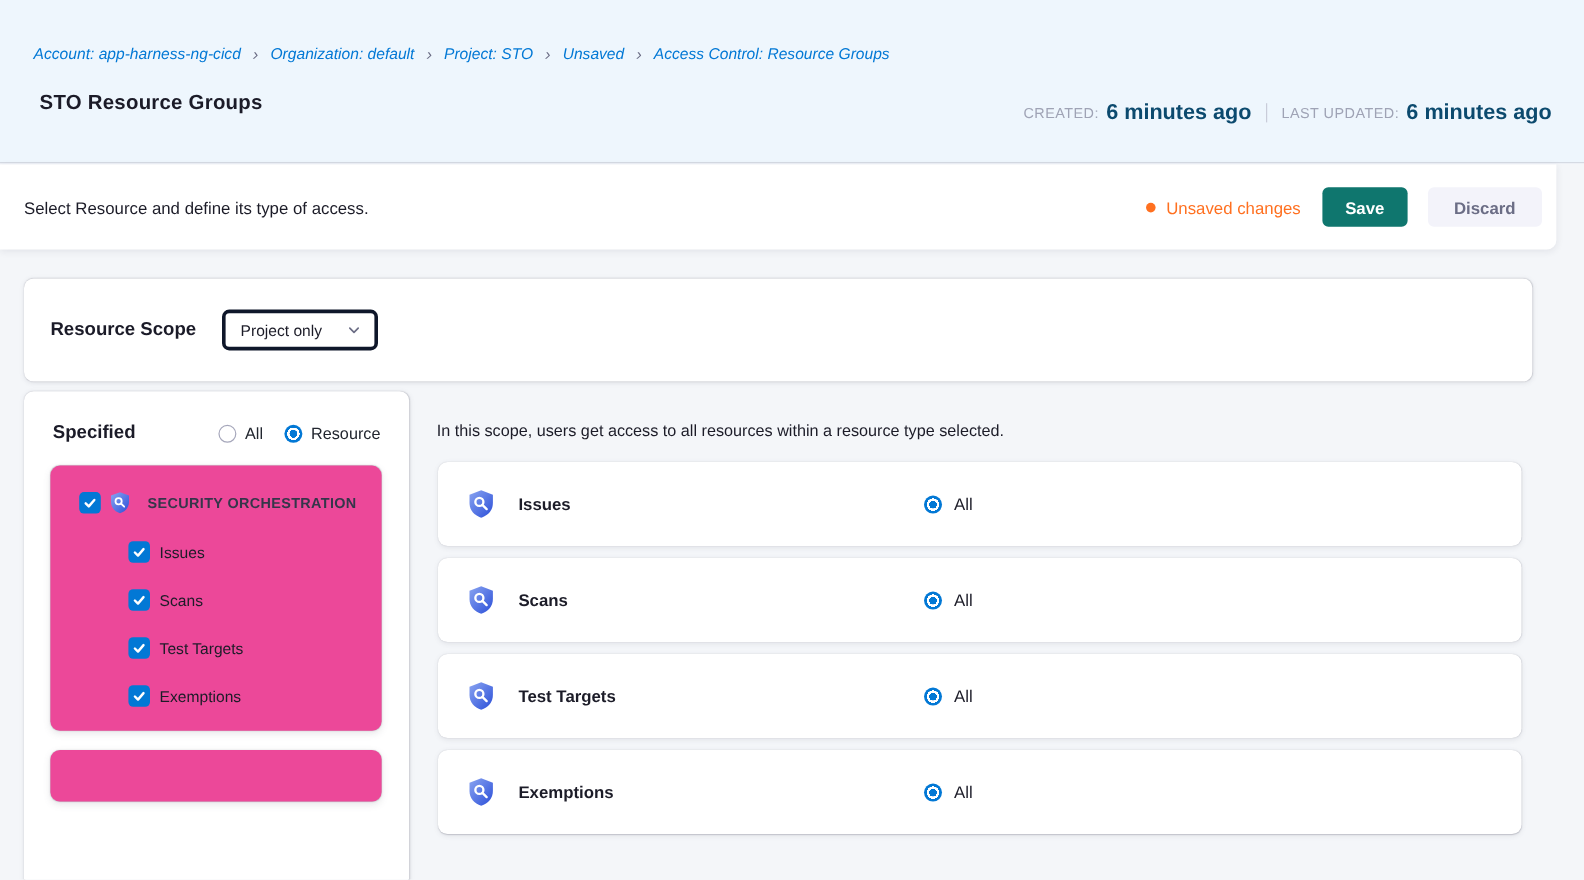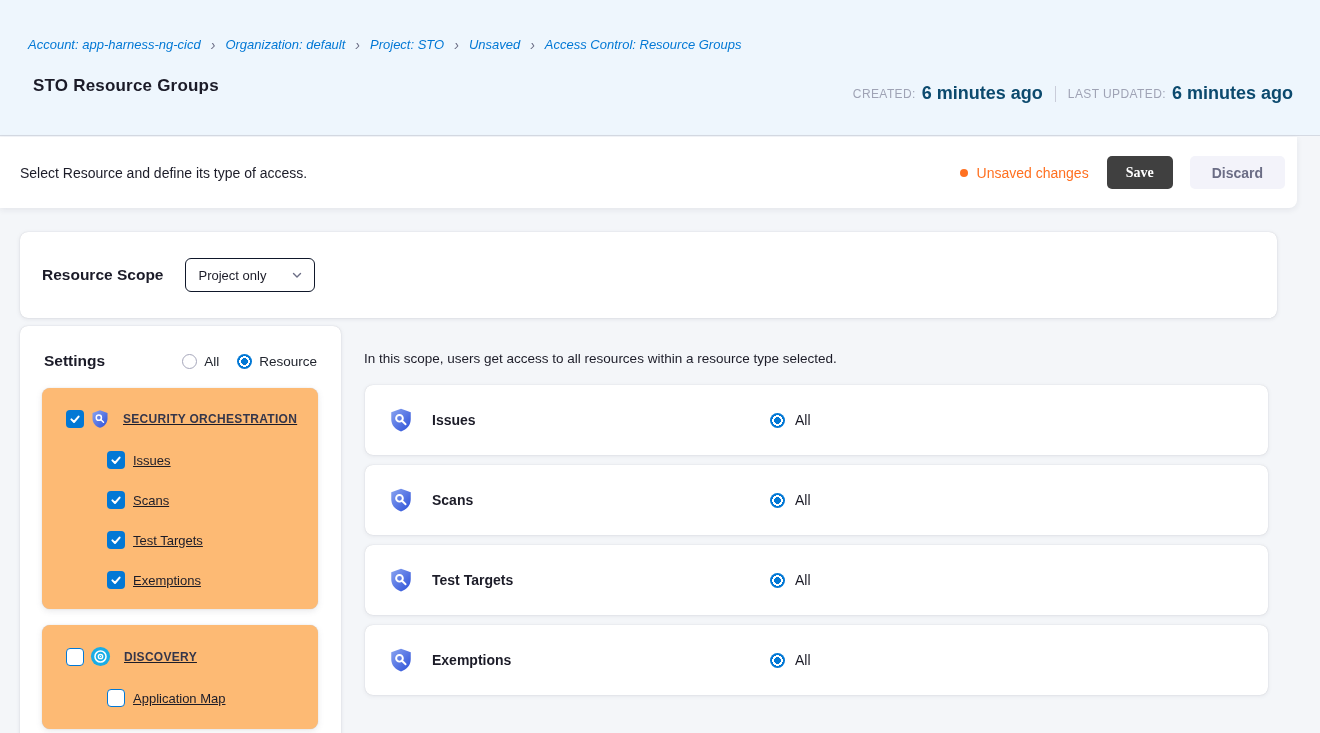--- a/index.html
+++ b/index.html
@@ -47,34 +47,34 @@
   }
   .toolbar-desc { font-size: 14px; color: #1c1c28; }
   .toolbar-actions { display: flex; align-items: center; gap: 17px; padding-right: 2px; }
   .unsaved { display: flex; align-items: center; gap: 9px; margin-right: 1px; }
   .unsaved-dot { width: 8px; height: 8px; border-radius: 50%; background: #ff7020; }
   .unsaved-text { color: #ff7020; font-size: 14px; font-weight: 500; }
   .btn {
     height: 33px; border: none; border-radius: 5px; font-size: 14px; font-weight: 700;
     font-family: inherit; cursor: pointer; display: inline-flex; align-items: center;
   }
-  .btn-primary { background: #404040; color: #fff; padding: 4px 19px; font-family: Liberation Serif, serif; }
+  .btn-primary { background: #0f766e; color: #fff; padding: 4px 19px; }
   .btn-secondary { background: #f3f3fa; color: #6b6d85; padding: 0 22px; }
 
   
   .scope-card {
     position: absolute; left: 20px; top: 232px; width: 1257px; height: 86px;
     background: #fff; border-radius: 8px;
     box-shadow: 0 0 1px rgba(40,41,61,.2), 0 1px 4px rgba(96,97,112,.14);
     display: flex; align-items: center; padding-left: 22px;
   }
   .scope-label { font-size: 15.5px; font-weight: 700; color: #1b1b28; }
   .scope-select {
     margin-left: 22px; width: 130px; height: 34px;
-    border: 1px solid #0f172a; border-radius: 6px; background: #fff;
+    border: 3px solid #0f172a; border-radius: 6px; background: #fff;
     display: flex; align-items: center; justify-content: space-between;
     padding: 0 11px 0 12px; cursor: pointer; font-size: 13px; color: #1c1c28;
   }
 
   
   .resources-panel {
     position: absolute; left: 20px; top: 326px; width: 321px; height: 420px;
     background: #fff; border-radius: 8px;
     box-shadow: 0 0 1px rgba(40,41,61,.2), 0 1px 4px rgba(96,97,112,.14);
   }
@@ -89,24 +89,23 @@
   .radio {
     width: 15px; height: 15px; border-radius: 50%; background: #fff;
     border: 1px solid #a6a7bb; cursor: pointer;
   }
   .radio.selected {
     border: none;
     background: radial-gradient(circle, #0278d5 0 3.2px, #ffffff 3.3px 5.1px, #0278d5 5.2px);
   }
 
   .group-card {
-    margin: 18px 23px 0 22px; background: #fdba74; border-radius: 8px;
+    margin: 18px 23px 0 22px; background: #ec4899; border-radius: 8px;
     box-shadow: 0 0 1px rgba(40,41,61,.25), 0 2px 6px rgba(96,97,112,.14);
     padding: 21px 12px 20px 24px;
-    text-decoration: underline;
   }
   .group-card.second { margin-top: 16px; padding-bottom: 22px; }
   .group-head { display: flex; align-items: center; gap: 6px; }
   .group-label {
     font-size: 12px; font-weight: 600; color: #35364a;
     letter-spacing: .3px; margin-left: 7px;
   }
   .group-children { margin-top: 4px; }
   .child-row { display: flex; align-items: center; gap: 8px; margin: 22px 0 0 41px; }
   .child-label { font-size: 13px; color: #1c1c28; }
@@ -191,21 +190,21 @@
   <div class="scope-select">
     <span>Project only</span>
     <svg class="chev" width="12" height="12" viewBox="0 0 12 12">
         <path d="M2.5 4.5 L6 8 L9.5 4.5" stroke="#6b6d85" stroke-width="1.4" fill="none" stroke-linecap="round" stroke-linejoin="round"></path>
       </svg>
   </div>
 </section>
 
 <aside class="resources-panel">
   <div class="resources-header">
-    <span class="resources-title">Settings</span>
+    <span class="resources-title">Specified</span>
     <div class="radio-group">
       <span class="radio-option">
         <span class="radio"></span>
         <span class="lbl">All</span>
       </span>
       <span class="radio-option">
         <span class="radio selected"></span>
         <span class="lbl">Resource</span>
       </span>
     </div>
@@ -255,36 +254,20 @@
           <svg width="12" height="12" viewBox="0 0 12 12">
               <path d="M2.4 6.4 L5 9 L9.6 3.6" stroke="#fff" stroke-width="2" fill="none" stroke-linecap="round" stroke-linejoin="round"></path>
             </svg>
         </span>
         <span class="child-label">Exemptions</span>
       </div>
     </div>
   </div>
 
   <div class="group-card second">
-    <div class="group-head">
-      <span class="checkbox unchecked"></span>
-      <svg class="discovery-icon" viewBox="0 0 22 22">
-        <circle cx="11" cy="11" r="10" fill="#19ade6"></circle>
-        <circle cx="11" cy="11" r="5.8" fill="none" stroke="#fff" stroke-width="1.6"></circle>
-        <circle cx="11" cy="11" r="2.3" fill="none" stroke="#fff" stroke-width="1.4"></circle>
-        <circle cx="11" cy="11" r="0.8" fill="#fff"></circle>
-      </svg>
-      <span class="group-label">DISCOVERY</span>
-    </div>
-    <div class="group-children">
-      <div class="child-row">
-        <span class="checkbox unchecked"></span>
-        <span class="child-label">Application Map</span>
-      </div>
-    </div>
   </div>
 </aside>
 
 <p class="main-intro">In this scope, users get access to all resources within a resource type selected.</p>
 
 <div class="rows">
 
   <div class="resource-row">
     <svg class="sto-icon-lg" viewBox="0 0 24 24">
       <path d="M12 1.5 L21 4.8 V11 c0 5.8 -3.6 9.7 -9 11.5 C6.6 20.7 3 16.8 3 11 V4.8 Z" fill="url(#stoGrad)"></path>

